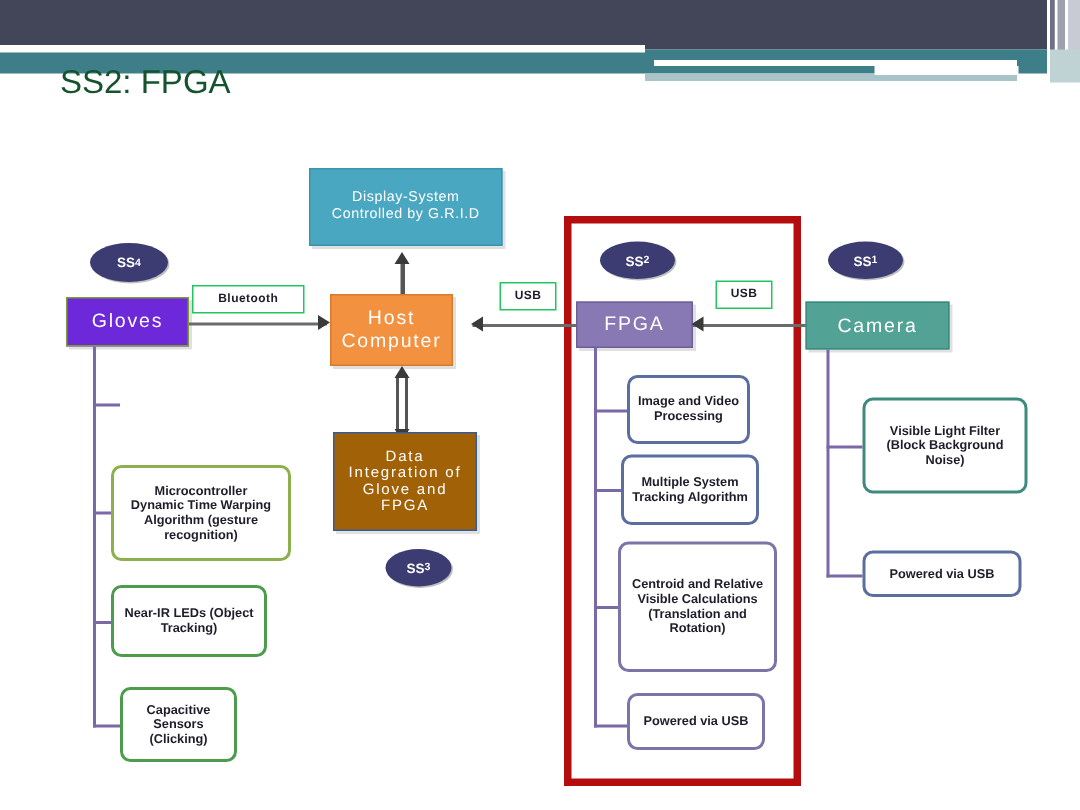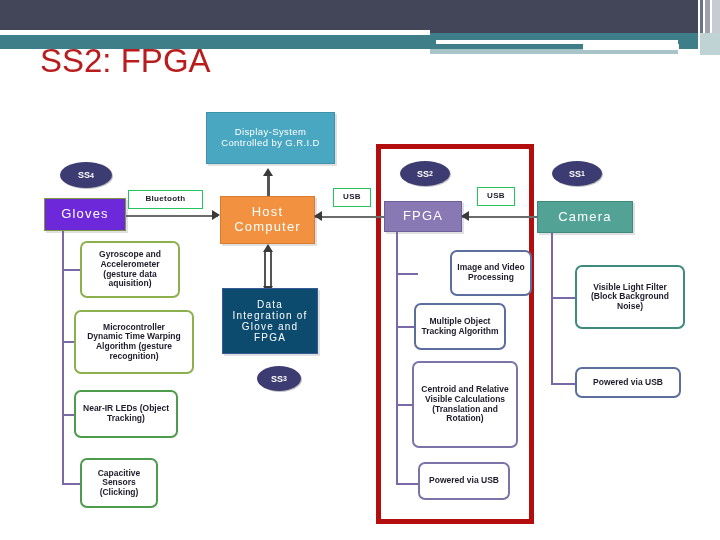--- a/index.html
+++ b/index.html
@@ -59,22 +59,22 @@
   .vbar.b1 { left: 700px; width: 3px; background: #6E7084; }
   .vbar.b2 { left: 705px; width: 5px; background: #9EA0AE; }
   .vbar.b3 { left: 712px; width: 8px; background: #C9CBD4; }
   .vbar.b4 { left: 700px; top: 33px; height: 22px; width: 20px; background: #BFD2D4; }
   .vbar.b5 { left: 700px; top: 0px; height: 33px; width: 3px; background: #6E7084; }
 
   
   #title {
     position: absolute;
     left: 40px; top: 42px;
-    font-size: 33px;
-    color: #b91c1c;
+    font-size: 22px;
+    color: #14532d;
     letter-spacing: 0px;
     white-space: nowrap;
   }
 
   
   .node {
     position: absolute;
     box-sizing: border-box;
     display: flex;
     align-items: center;
@@ -165,23 +165,20 @@
   <div class="node hdrbox" style="left:44px; top:198px; width:82px; height:33px; background:#6d28d9; border:1px solid #7A9A3C; font-size:13px;">
     <span>Gloves</span>
   </div>
 
   <div class="ln" style="left:62px; top:231px; width:2px; height:254px;"></div>
   <div class="ln" style="left:62px; top:269px; width:18px; height:2px;"></div>
   <div class="ln" style="left:62px; top:341px; width:18px; height:2px;"></div>
   <div class="ln" style="left:62px; top:414px; width:18px; height:2px;"></div>
   <div class="ln" style="left:62px; top:483px; width:18px; height:2px;"></div>
 
-  <div class="node leafbox" style="left:80px; top:241px; width:100px; height:57px; border:2px solid #8DB04E; padding:2px;">
-    <span>Gyroscope and Accelerometer (gesture data aquisition)</span>
-  </div>
 
   <div class="node leafbox" style="left:74px; top:310px; width:120px; height:64px; border:2px solid #8DB04E; padding:2px; white-space:pre-line;">
     <span>Microcontroller
 Dynamic Time Warping Algorithm (gesture recognition)</span>
   </div>
 
   <div class="node leafbox" style="left:74px; top:390px; width:104px; height:48px; border:2px solid #4D9B4D; padding:2px;">
     <span>Near-IR LEDs (Object Tracking)</span>
   </div>
 
@@ -196,30 +193,30 @@
   <div class="ln gray" style="left:267px; top:176px; width:3px; height:22px;"></div>
   <div class="arrow up" style="left:263px; top:168px;"></div>
 
   <div class="node labelbox" style="left:128px; top:190px; width:75px; height:19px;">
     <span>Bluetooth</span>
   </div>
 
   <div class="ln thin" style="left:126px; top:215px; width:92px; height:1.5px;"></div>
   <div class="arrow right" style="left:212px; top:210px;"></div>
 
-  <div class="node hdrbox" style="left:220px; top:196px; width:95px; height:48px; background:#F2913F; border:1px solid #D97B2C; font-size:13px; padding:2px;">
+  <div class="node hdrbox" style="left:220px; top:196px; width:82px; height:48px; background:#F2913F; border:1px solid #D97B2C; font-size:13px; padding:2px;">
     <span>Host Computer</span>
   </div>
 
   <div class="ln gray" style="left:264px; top:250px; width:2px; height:40px;"></div>
   <div class="ln gray" style="left:270px; top:250px; width:2px; height:40px;"></div>
   <div class="arrow up" style="left:263px; top:244px;"></div>
   <div class="arrow down" style="left:263px; top:286px;"></div>
 
-  <div class="node hdrbox" style="left:222px; top:288px; width:96px; height:66px; background:#0c4a6e; border:1px solid #355C99; font-size:10px; padding:3px;">
+  <div class="node hdrbox" style="left:222px; top:288px; width:96px; height:66px; background:#a16207; border:1px solid #355C99; font-size:10px; padding:3px;">
     <span>Data Integration of Glove and FPGA</span>
   </div>
 
   <div class="badge" style="left:257px; top:366px; width:44px; height:25px;">
     <span>SS</span>
       <sub>3</sub>
   </div>
 
   <div id="ss2-frame"></div>
 
@@ -245,26 +242,26 @@
 
   <div class="ln thin" style="left:462px; top:216px; width:84px; height:1.5px;"></div>
   <div class="arrow left" style="left:461px; top:211px;"></div>
 
   <div class="ln" style="left:396px; top:232px; width:2px; height:253px;"></div>
   <div class="ln" style="left:396px; top:273px; width:22px; height:2px;"></div>
   <div class="ln" style="left:396px; top:326px; width:22px; height:2px;"></div>
   <div class="ln" style="left:396px; top:404px; width:22px; height:2px;"></div>
   <div class="ln" style="left:396px; top:483px; width:22px; height:2px;"></div>
 
-  <div class="node leafbox" style="left:418px; top:250px; width:82px; height:46px; border:2px solid #5B6E9E; padding:2px;margin-left:32px;">
+  <div class="node leafbox" style="left:418px; top:250px; width:82px; height:46px; border:2px solid #5B6E9E; padding:2px;">
     <span>Image and Video Processing</span>
   </div>
 
   <div class="node leafbox" style="left:414px; top:303px; width:92px; height:47px; border:2px solid #5B6E9E; padding:2px;">
-    <span>Multiple Object Tracking Algorithm</span>
+    <span>Multiple System Tracking Algorithm</span>
   </div>
 
   <div class="node leafbox" style="left:412px; top:361px; width:106px; height:87px; border:2px solid #7B74A8; padding:3px;">
     <span>Centroid and Relative Visible Calculations (Translation and Rotation)</span>
   </div>
 
   <div class="node leafbox" style="left:418px; top:462px; width:92px; height:38px; border:2px solid #7B74A8; padding:2px;">
     <span>Powered via USB</span>
   </div>
 

